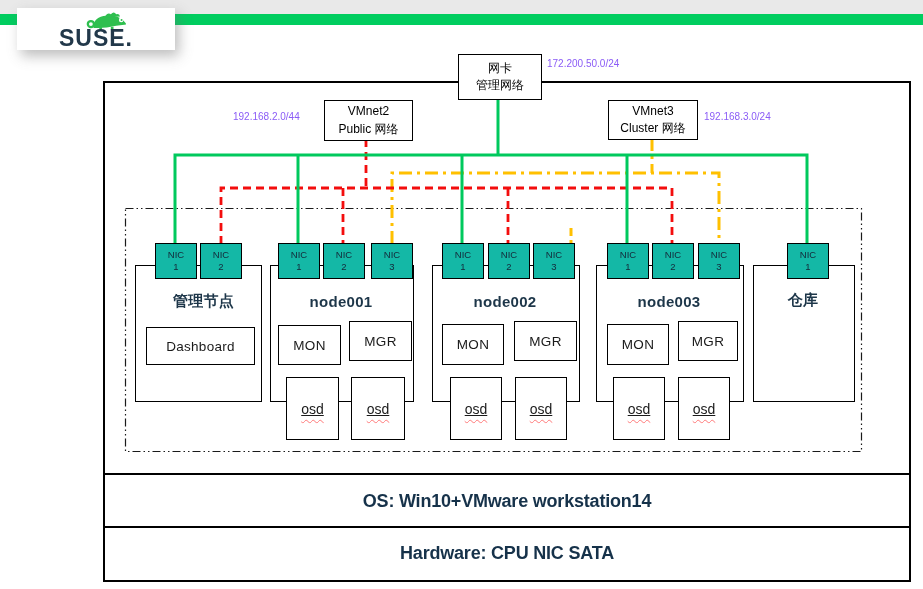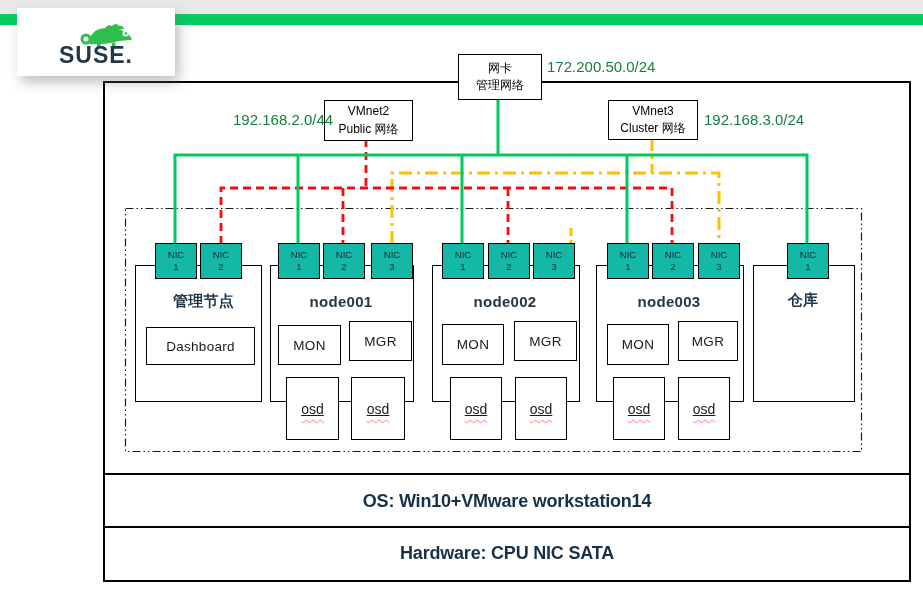--- a/index.html
+++ b/index.html
@@ -3,36 +3,36 @@
 <meta charset="utf-8">
 <style>
   html,body{margin:0;padding:0;background:#fff;}
   #page{position:relative;width:923px;height:589px;background:#fff;overflow:hidden;
         font-family:"Liberation Sans",sans-serif;}
   .abs{position:absolute;}
   
   .topbar-gray{left:0;top:0;width:923px;height:14px;background:#e9e9e9;}
   .topbar-green{left:0;top:14px;width:923px;height:11px;background:#00cd5f;}
   
-  .logo-card{left:17px;top:8px;width:158px;height:68px;background:#fff;z-index:6;
+  .logo-card{left:17px;top:8px;width:158px;height:42px;background:#fff;z-index:6;
              box-shadow:4px 6px 12px rgba(110,110,110,.45);
              display:flex;flex-direction:column;align-items:center;justify-content:center;}
   .logo-card svg{display:block;margin-left:22px;}
   .wordmark{font-size:23px;font-weight:800;color:#22384a;letter-spacing:1px;line-height:1;margin-top:-4px;}
   
   .outer-rect{left:103px;top:81px;width:804px;height:497px;border:2px solid #000;z-index:1;}
   .divider{left:103px;width:808px;height:0;border-top:2px solid #000;z-index:1;}
   .footer-line{left:103px;width:808px;text-align:center;font-size:18px;font-weight:600;
                color:#16324a;letter-spacing:-.2px;z-index:2;}
   
   .lines{left:0;top:0;z-index:2;}
   
   .net-box{border:1.4px solid #000;background:#fff;z-index:3;display:flex;flex-direction:column;
            align-items:center;justify-content:center;font-size:12px;line-height:1.45;color:#000;text-align:center;}
-  .subnet{font-size:15px;color:#15803d;z-index:3;white-space:nowrap;}
+  .subnet{font-size:10px;color:#8b5cf6;z-index:3;white-space:nowrap;}
   .node-box{border:1.4px solid #000;background:#fff;z-index:3;}
   .node-title{z-index:4;text-align:center;font-size:15px;font-weight:600;color:#1d3649;letter-spacing:.3px;}
   .nic{border:1.3px solid #000;background:#14b8a6;z-index:4;display:flex;flex-direction:column;
        align-items:center;justify-content:center;font-size:9.5px;line-height:1.25;color:#14293a;text-align:center;}
   .svc{border:1.3px solid #000;background:#fff;z-index:5;display:flex;align-items:center;
        justify-content:center;font-size:13.5px;color:#1a1a1a;letter-spacing:.3px;}
   .osd{border:1.3px solid #000;background:#fff;z-index:5;display:flex;align-items:center;
        justify-content:center;font-size:14px;color:#1a1a1a;}
   .u{text-decoration:underline;text-decoration-color:#1a1a1a;}
   .wavy{text-decoration:underline wavy #ff7a7a;text-underline-offset:5px;text-decoration-thickness:1px;text-align:center;}

